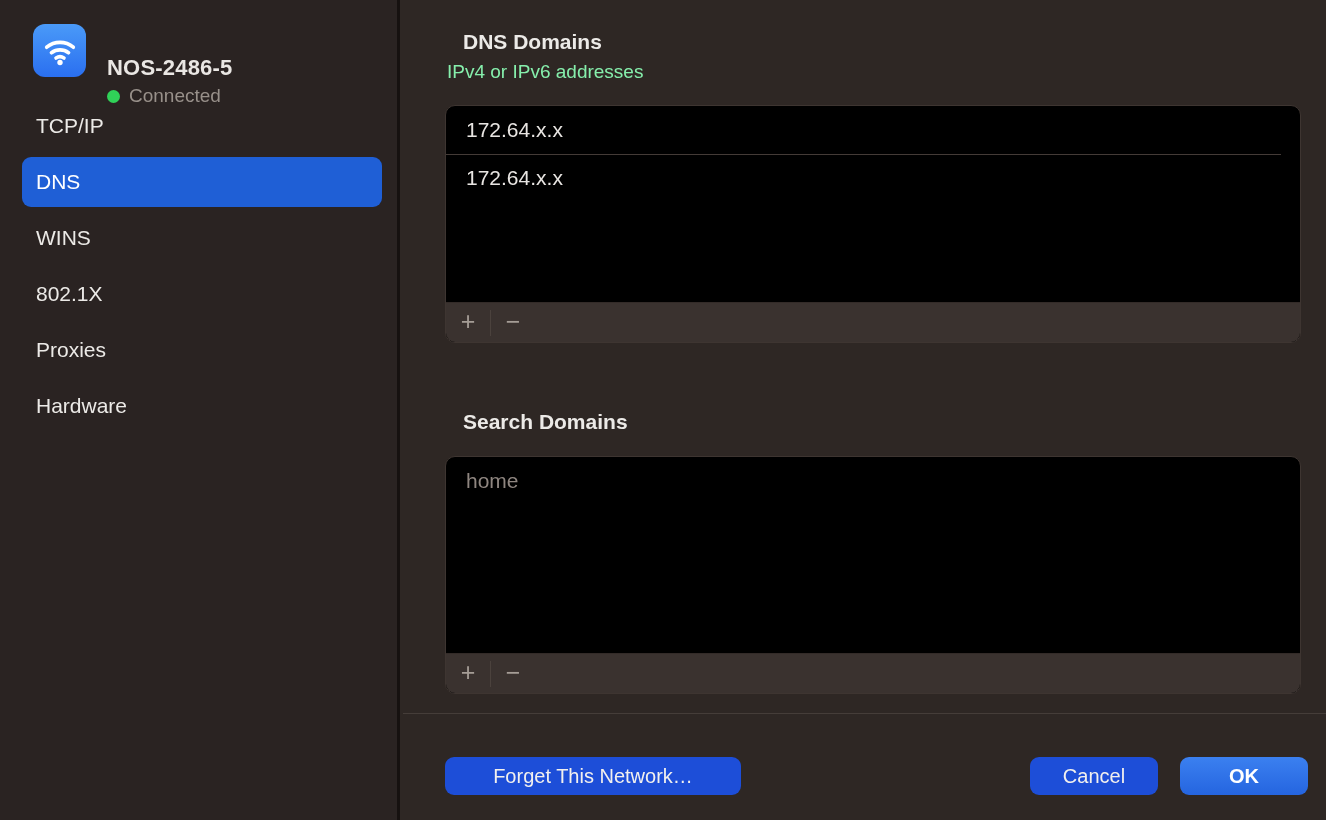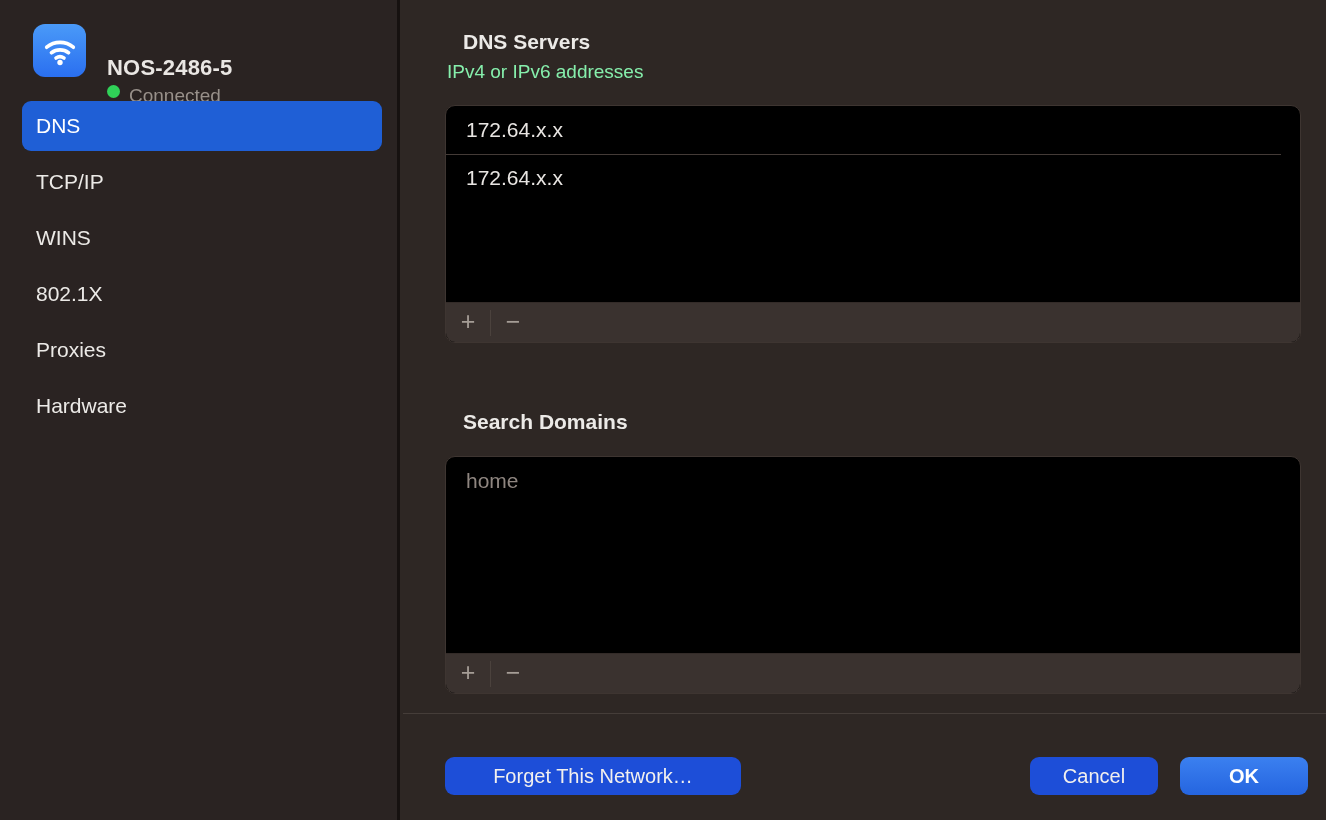--- a/index.html
+++ b/index.html
@@ -20,21 +20,21 @@
   }
   .net-header { position: absolute; left: 33px; top: 24px; display: flex; }
   .wifi-badge {
     width: 53px; height: 53px; border-radius: 12px;
     background: linear-gradient(180deg, #4a9af8 0%, #2a6ff0 100%);
     display: flex; align-items: center; justify-content: center;
     flex: 0 0 auto;
   }
   .net-meta { margin-left: 21px; padding-top: 3px; }
   .net-name { font-size: 22px; font-weight: 600; color: #eae7e4; letter-spacing: .2px; margin-top: 28px; }
-  .net-status { display: flex; align-items: flex-start; margin-top: 4px; }
+  .net-status { display: flex; align-items: center; margin-top: 4px; }
   .status-dot {
     width: 13px; height: 13px; border-radius: 50%;
     background: #30d158; margin-right: 9px; flex: 0 0 auto;
   }
   .status-text { font-size: 19px; color: #98908a; }
 
   .nav { position: absolute; left: 22px; top: 101px; width: 360px; }
   .nav-item {
     height: 50px; margin-bottom: 6px; border-radius: 9px;
     display: flex; align-items: center; padding-left: 14px;
@@ -111,32 +111,32 @@
       <div class="net-meta">
         <div class="net-name">NOS-2486-5</div>
         <div class="net-status">
           <span class="status-dot"></span>
           <span class="status-text">Connected</span>
         </div>
       </div>
     </div>
 
     <nav class="nav">
+      <div class="nav-item">TCP/IP</div>
       <div class="nav-item selected">DNS</div>
-      <div class="nav-item">TCP/IP</div>
       <div class="nav-item">WINS</div>
       <div class="nav-item">802.1X</div>
       <div class="nav-item">Proxies</div>
       <div class="nav-item">Hardware</div>
     </nav>
   </aside>
 
   <main class="main">
 
-    <div class="section-title" style="top: 30px;">DNS Servers</div>
+    <div class="section-title" style="top: 30px;">DNS Domains</div>
     <div class="section-sub" style="top: 61px;">IPv4 or IPv6 addresses</div>
 
     <div class="list-box" style="top: 105px;">
       <div class="list-rows">
         <div class="list-row">172.64.x.x</div>
         <div class="list-row">172.64.x.x</div>
       </div>
       <div class="list-footer">
         <div class="pm-btn">+</div>
         <div class="pm-divider"></div>

